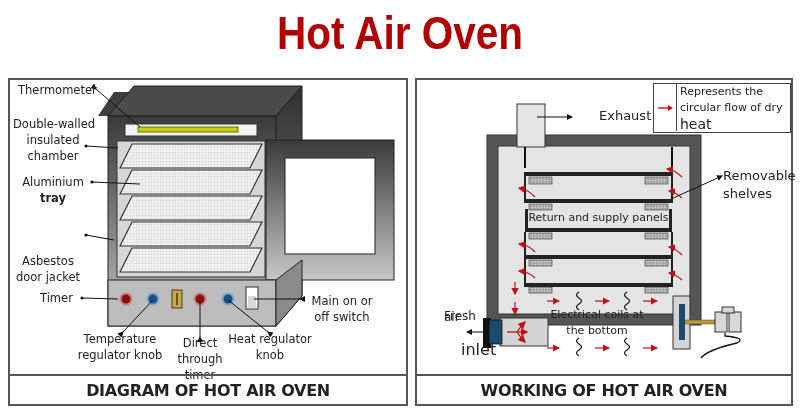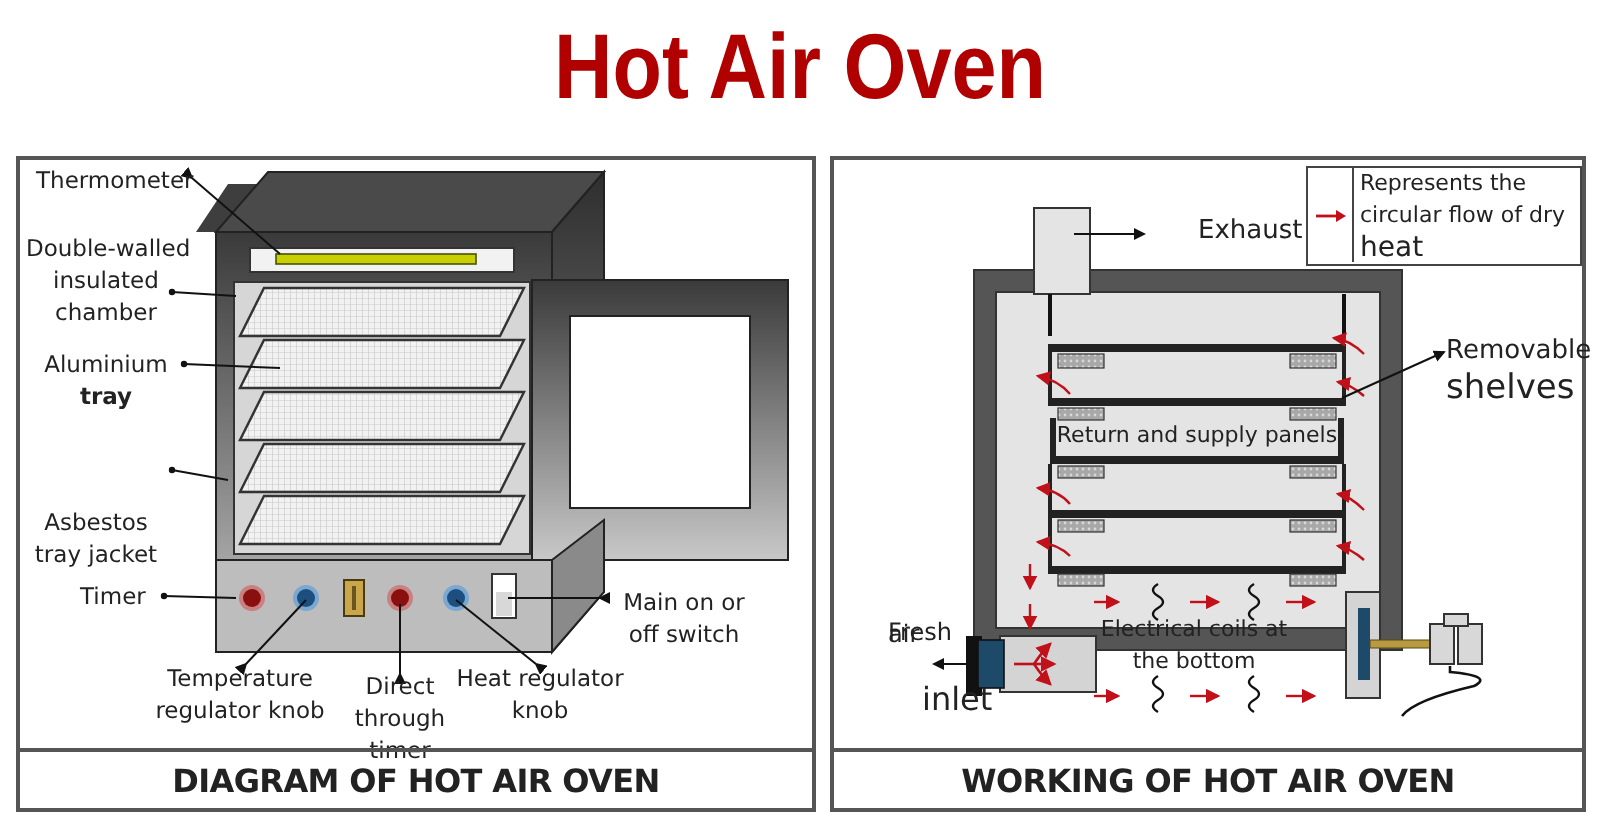--- a/index.html
+++ b/index.html
@@ -105,21 +105,21 @@
     </g>
   </svg>
 
   <div class="lbl" style="left:8px; top:3px;">Thermometer</div>
   <div class="lbl" style="left:3px; top:37px; width:80px;">Double-walled</div>
   <div class="lbl" style="left:3px; top:53px; width:80px;">insulated</div>
   <div class="lbl" style="left:3px; top:69px; width:80px;">chamber</div>
   <div class="lbl" style="left:3px; top:95px; width:80px;">Aluminium</div>
   <div class="lbl" style="left:3px; top:111px; width:80px;font-weight:bold;">tray</div>
   <div class="lbl" style="left:3px; top:174px; width:70px;">Asbestos</div>
-  <div class="lbl" style="left:3px; top:190px; width:70px;">tray jacket</div>
+  <div class="lbl" style="left:3px; top:190px; width:70px;">door jacket</div>
   <div class="lbl" style="left:30px; top:211px;">Timer</div>
   <div class="lbl" style="left:60px; top:252px; width:100px;">Temperature</div>
   <div class="lbl" style="left:60px; top:268px; width:100px;">regulator knob</div>
   <div class="lbl" style="left:160px; top:256px; width:60px;">Direct</div>
   <div class="lbl" style="left:160px; top:272px; width:60px;">through</div>
   <div class="lbl" style="left:160px; top:288px; width:60px;">timer</div>
   <div class="lbl" style="left:210px; top:252px; width:100px;">Heat regulator</div>
   <div class="lbl" style="left:210px; top:268px; width:100px;">knob</div>
   <div class="lbl" style="left:292px; top:214px; width:80px;">Main on or</div>
   <div class="lbl" style="left:292px; top:230px; width:80px;">off switch</div>
@@ -230,21 +230,21 @@
         <path d="M14,21 L19,24 L14,27 z" fill="#c0101a"></path>
       </svg>
     </div>
     <div class="lbl left" style="left:26px; top:1px; font-size:11px;">Represents the</div>
     <div class="lbl left" style="left:26px; top:17px; font-size:11px;">circular flow of dry</div>
     <div class="lbl left" style="left:26px; top:33px; font-size:14px;">heat</div>
   </div>
 
   <div class="lbl left" style="left:158px; top:29px; font-size:13px;margin-left:24px;">Exhaust</div>
   <div class="lbl left" style="left:306px; top:89px; font-size:13px;">Removable</div>
-  <div class="lbl left" style="left:306px; top:107px; font-size:17px;">shelves</div>
+  <div class="lbl left" style="left:306px; top:107px; font-size:13px;">shelves</div>
   <div class="lbl" style="left:111px; top:131px; width:141px; font-size:11px;">Return and supply panels</div>
   <div class="lbl" style="left:120px; top:228px; width:120px; font-size:11px;">Electrical coils at</div>
   <div class="lbl" style="left:120px; top:244px; width:120px; font-size:11px;">the bottom</div>
   <div class="lbl left" style="left:27px; top:229px; font-size:12px;">Fresh</div>
   <div class="lbl left" style="left:27px; top:230px; font-size:12px;">air</div>
   <div class="lbl left" style="left:44px; top:263px; font-size:16px;">inlet</div>
 
   <div class="caption">WORKING OF HOT AIR OVEN</div>
 </div>
 

